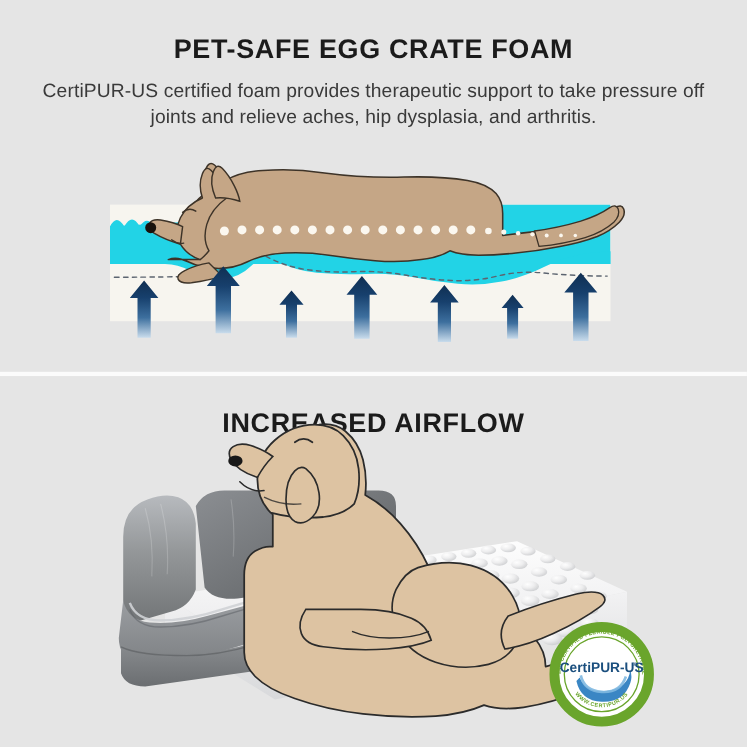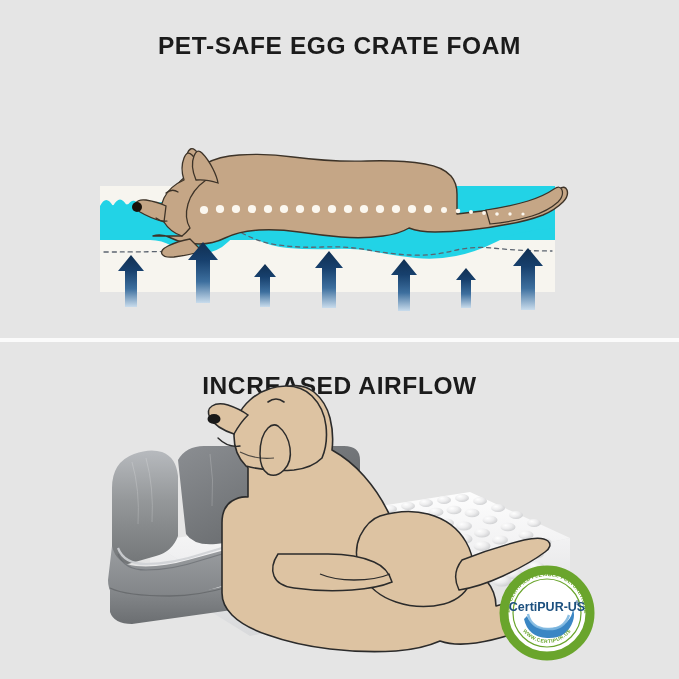--- a/index.html
+++ b/index.html
@@ -46,20 +46,21 @@
 </style>
 </head>
 <body>
 
 <div id="page">
 
   <section class="panel" id="panel-top">
 
     <h1 class="title" id="title-top">PET-SAFE EGG CRATE FOAM</h1>
 
+    <p class="subtitle" id="subtitle-top">CertiPUR-US certified foam provides therapeutic support to take pressure off joints and relieve aches, hip dysplasia, and arthritis.</p>
 
     <svg class="illus" width="679" height="338" viewBox="0 0 679 338">
       <defs>
         <linearGradient id="arrowGrad" x1="0" y1="1" x2="0" y2="0">
           <stop offset="0%" stop-color="#c9dcec"></stop>
           <stop offset="35%" stop-color="#3d6f9e"></stop>
           <stop offset="70%" stop-color="#17406d"></stop>
           <stop offset="100%" stop-color="#102f52"></stop>
         </linearGradient>
         <clipPath id="slabClip">

